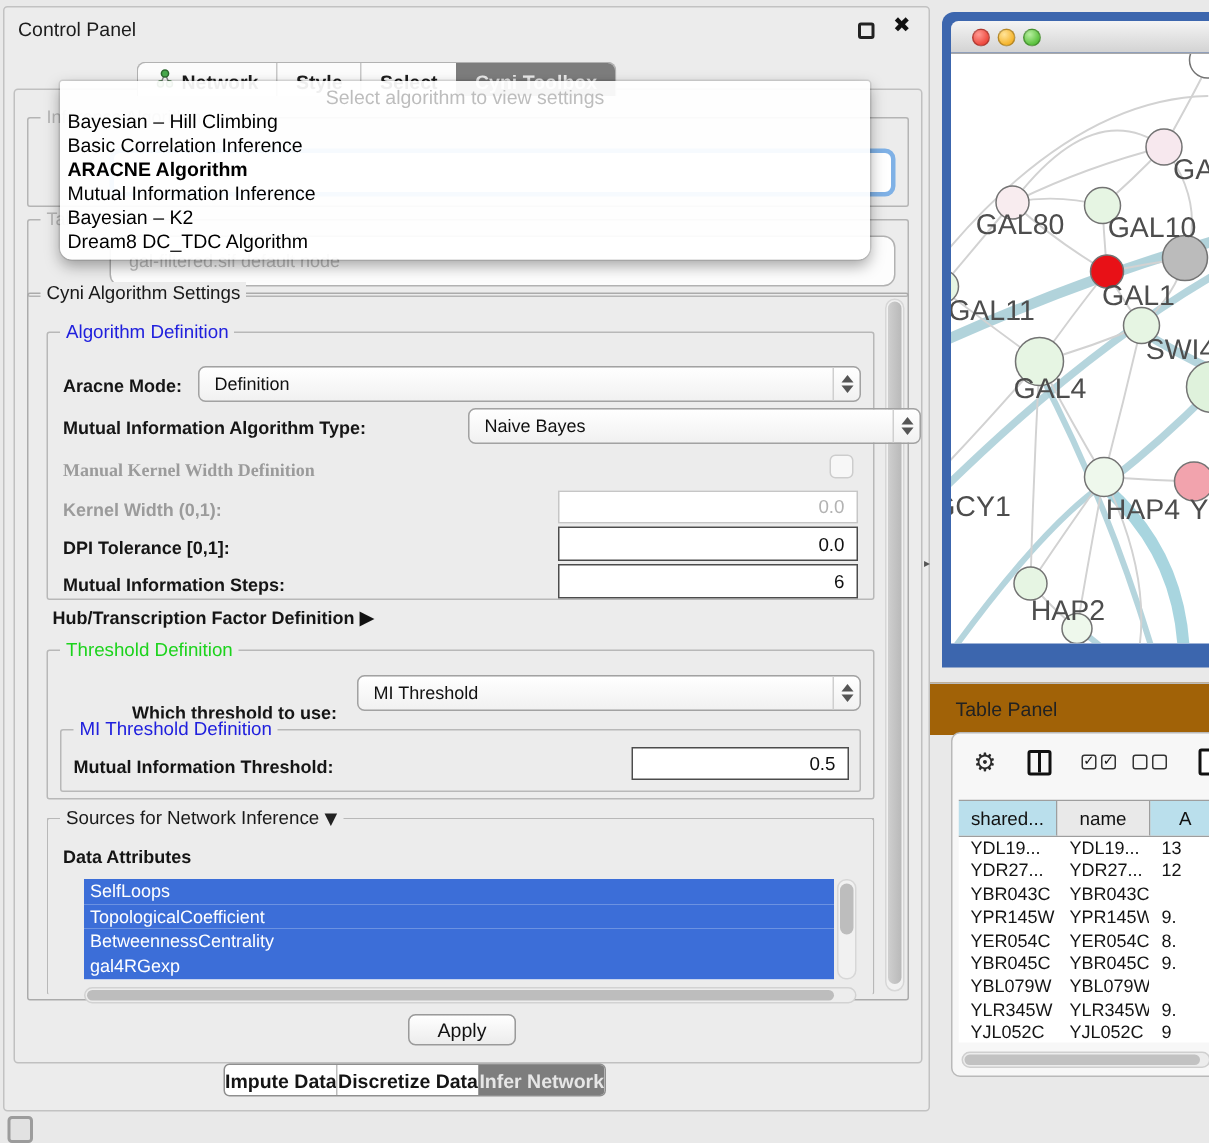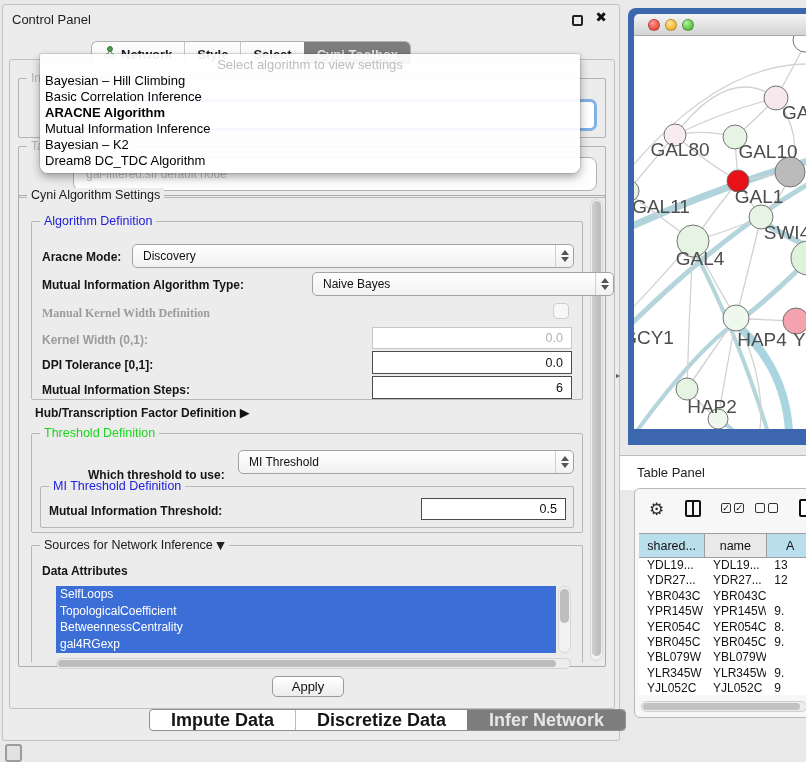--- a/index.html
+++ b/index.html
@@ -98,21 +98,21 @@
   .hscroll .thumb { position:absolute; top:1px; bottom:1px; left:1px; width:97%;
         background:#bdbdbd; border-radius:5px; }
 
   .apply-btn { position:absolute; left:262px; top:616px; width:72px; height:21px;
         background:linear-gradient(#ffffff,#ececec); border:1px solid #9a9a9a;
         border-radius:5px; font-size:13px; color:#111; cursor:pointer;
         font-family:"Liberation Sans", sans-serif; }
 
   .bottom-tabs { position:absolute; left:146px; top:704px; height:22px; display:flex;
         border:1px solid #8f8f8f; border-radius:4px; overflow:hidden; background:#fff; }
-  .btab { display:flex; align-items:center; padding:0 21px; font-size:18px; font-weight:bold;
+  .btab { display:flex; align-items:center; padding:0 0; font-size:13px; font-weight:bold;
         color:#151515; border-left:1px solid #bdbdbd; cursor:pointer; white-space:nowrap; }
   .btab:first-child { border-left:none; }
   .btab.selected { background:#7d7d7d; color:#e6e6e6; border-left-color:#7d7d7d; }
 
   .mini-icon { position:absolute; left:5px; top:744px; width:17px; height:18px;
         border:2px solid #9c9c9c; border-radius:3px; background:#e2e2e2; }
 
   .resize-marker { position:absolute; left:616px; top:371px; width:7px; height:9px;
         color:#555; font-size:8px; line-height:9px; cursor:ew-resize;
         font-family:"DejaVu Sans", sans-serif; }
@@ -126,21 +126,21 @@
   .tl { position:absolute; top:5px; width:12px; height:12px; border-radius:50%;
         border:1px solid rgba(0,0,0,0.25); cursor:pointer; }
   .tl.red    { left:14px; background:radial-gradient(circle at 35% 30%, #ff9a93, #ee4b40 70%); }
   .tl.yellow { left:31px; background:radial-gradient(circle at 35% 30%, #ffe49a, #f5b52e 70%); }
   .tl.green  { left:48px; background:radial-gradient(circle at 35% 30%, #b8efa0, #5cc23f 70%); }
   .net-canvas { position:absolute; left:6px; top:28px; width:172px; height:393px;
         background:#fff; overflow:hidden; }
 
   
   .tp-band { position:absolute; left:620px; top:455px; width:186px; height:35px;
-        background:#ffffff; border-top:1px solid #bcbcbc;text-decoration:underline; }
+        background:#a16207; border-top:1px solid #bcbcbc;text-decoration:underline; }
   .tp-title { position:absolute; left:17px; top:9px; font-size:13px; color:#222; }
   .tp-card { position:absolute; left:634px; top:488px; width:180px; height:230px;
         background:#f7f7f7; border:1px solid #b9b9b9; border-radius:6px; }
   .tp-toolbar { position:absolute; left:0; top:8px; width:100%; height:26px; }
   .gear { position:absolute; left:14px; top:2px; font-size:17px; color:#2a2a2a;
         font-family:"DejaVu Sans", sans-serif; cursor:pointer; }
   .split-icon { position:absolute; left:50px; top:3px; width:16px; height:17px;
         border:2px solid #111; border-radius:2px; cursor:pointer; }
   .split-icon::after { content:""; position:absolute; left:5px; top:0; bottom:0; width:2px; background:#111; }
   .cbpair { position:absolute; top:6px; display:flex; gap:3px; cursor:pointer; }
@@ -209,21 +209,21 @@
         <span class="glabel">Cyni Algorithm Settings</span>
         <div class="vscroll">
             <div class="thumb"></div>
           </div>
 
         <div class="sub" style="left:12px; top:25px; width:552px; height:179px;">
           <span class="glabel title-blue">Algorithm Definition</span>
 
           <span class="lbl" style="left:10px; top:28px;">Aracne Mode:</span>
           <div class="combo" style="left:100px; top:22px; width:442px; height:24px;">
-            <span>Discovery</span>
+            <span>Definition</span>
             <span class="stepper">
                 <i class="arr-up"></i>
                 <i class="arr-down"></i>
               </span>
           </div>
 
           <span class="lbl" style="left:10px; top:56px;">Mutual Information Algorithm Type:</span>
           <div class="combo" style="left:240px; top:50px; width:302px; height:24px;margin-left:40px;">
             <span>Naive Bayes</span>
             <span class="stepper">

